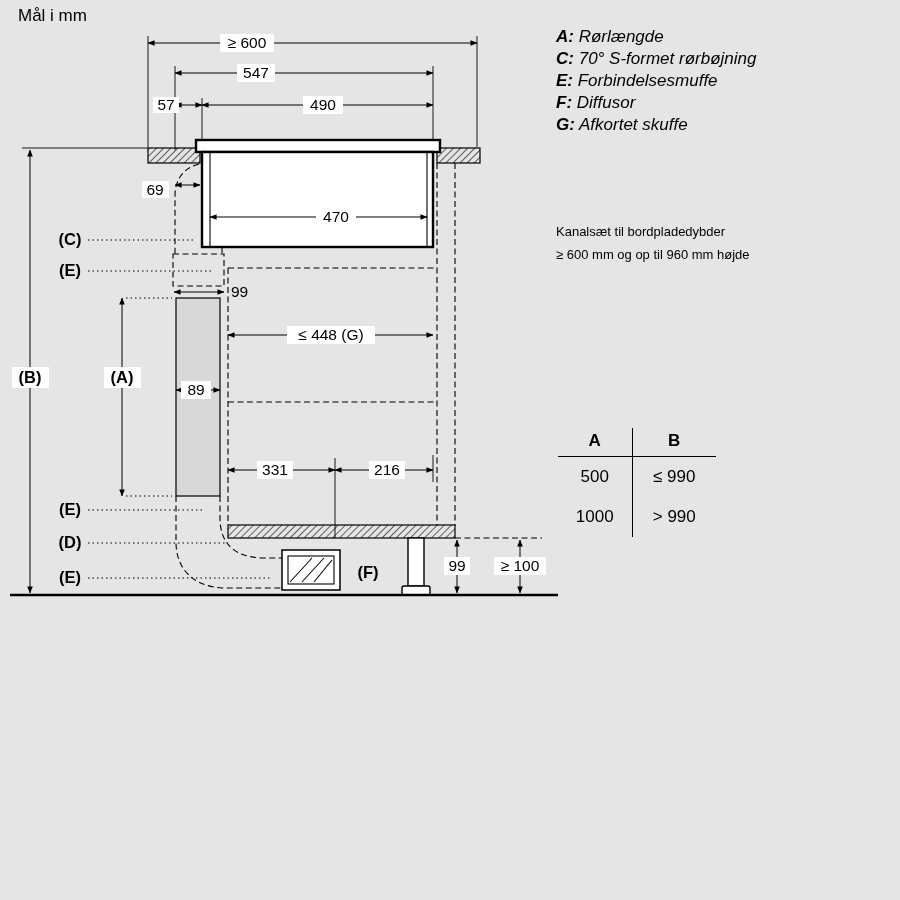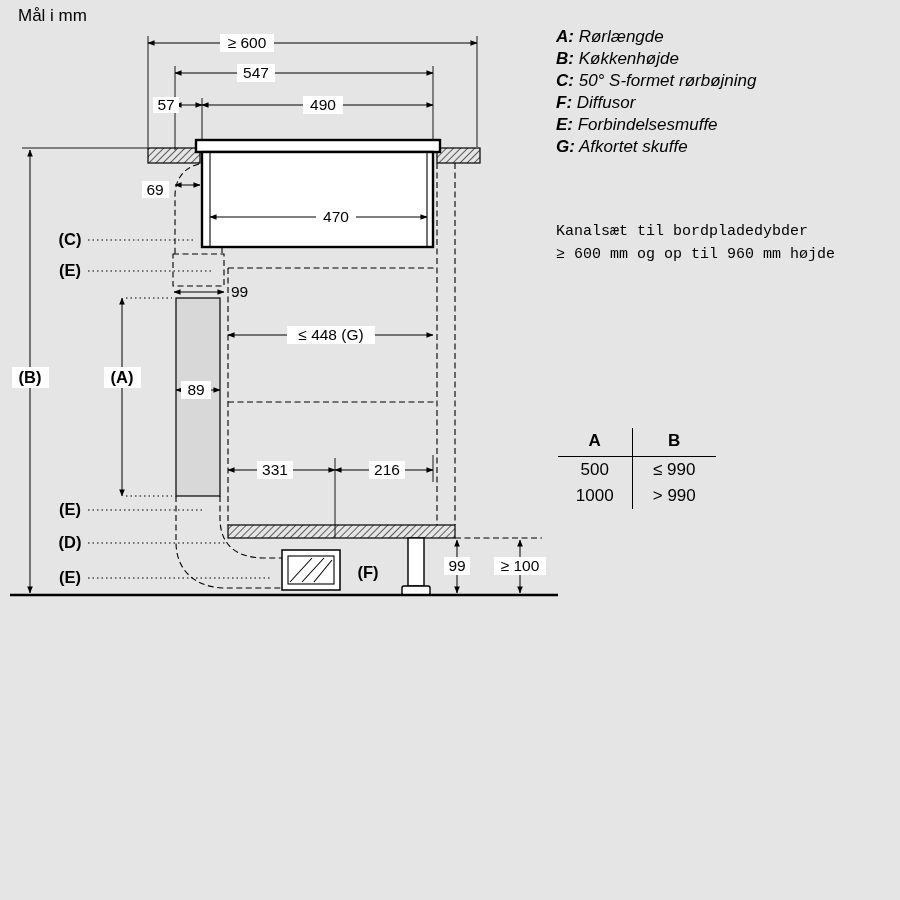--- a/index.html
+++ b/index.html
@@ -17,26 +17,26 @@
   .dash { stroke:#000; stroke-width:1.1; fill:none; stroke-dasharray:6 3.5; }
   .dot  { stroke:#000; stroke-width:1.1; fill:none; stroke-dasharray:1.5 3; }
   .thick{ stroke:#000; stroke-width:2.4; fill:#fff; }
   .med  { stroke:#000; stroke-width:1.5; fill:#fff; }
   .hatched { fill:url(#hatch); stroke:#000; stroke-width:1.2; }
   .wbg { fill:#fff; }
 
   .right-col { position:absolute; left:556px; top:26px; width:344px; font-size:17px;font-style:italic; }
   .legend-row { line-height:22px; }
   .lk { font-weight:bold; }
-  .note { position:absolute; left:556px; width:344px; white-space:pre-line; font-size:15px; line-height:23px;font-family:Liberation Mono, monospace; }
+  .note { position:absolute; left:556px; width:344px; white-space:pre-line; font-size:13px; line-height:23px; }
   .note1 { top:220px; }
   .note2 { top:323px; }
   .dim-table { position:absolute; left:558px; top:428px; border-collapse:collapse; font-size:17px; }
   .dim-table th { font-weight:bold; border-bottom:1px solid #000; padding:3px 0 5px; }
-  .dim-table td { padding:3px 0; }
+  .dim-table td { padding:10px 0; }
   .dim-table th:first-child, .dim-table td:first-child { border-right:1px solid #000; width:74px; text-align:center; }
   .dim-table th:last-child,  .dim-table td:last-child  { width:84px; text-align:center; }
 </style>
 </head>
 <body>
 
 <div class="page">
 
   <div class="title">Mål i mm</div>
 
@@ -180,24 +180,23 @@
       <text class="bold" x="70" y="276">(E)</text>
       <text class="bold" x="70" y="515">(E)</text>
       <text class="bold" x="70" y="548">(D)</text>
       <text class="bold" x="70" y="583">(E)</text>
       <text class="bold" x="368" y="578">(F)</text>
     </g>
   </svg>
 
   <div class="right-col">
     <div class="legend-row"><span class="lk">A:</span> <span>Rørlængde</span></div>
-    <div class="legend-row"><span class="lk">B:</span> <span>Køkkenhøjde</span></div>
-    <div class="legend-row"><span class="lk">C:</span> <span>50° S-formet rørbøjning</span></div>
+    <div class="legend-row"><span class="lk">C:</span> <span>70° S-formet rørbøjning</span></div>
+    <div class="legend-row"><span class="lk">E:</span> <span>Forbindelsesmuffe</span></div>
     <div class="legend-row"><span class="lk">F:</span> <span>Diffusor</span></div>
-    <div class="legend-row"><span class="lk">E:</span> <span>Forbindelsesmuffe</span></div>
     <div class="legend-row"><span class="lk">G:</span> <span>Afkortet skuffe</span></div>
   </div>
 
   <div class="note note1">Kanalsæt til bordpladedybder
 ≥ 600 mm og op til 960 mm højde</div>
 
   <table class="dim-table">
     <thead>
       <tr>
         <th>A</th>

